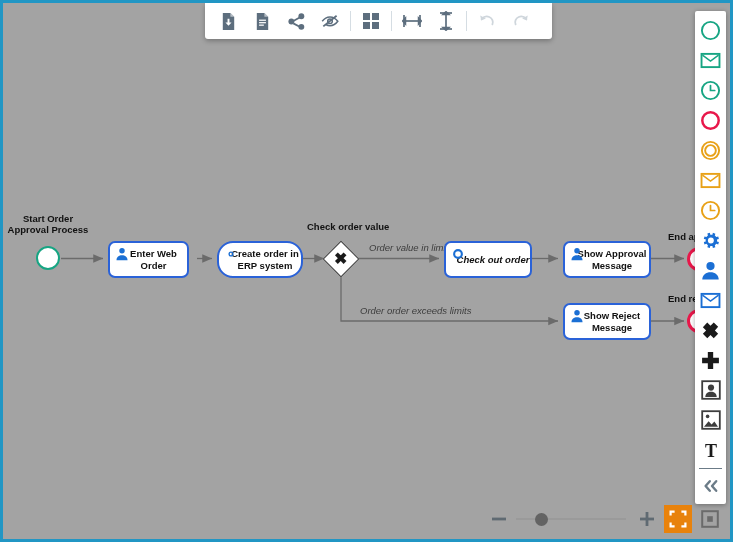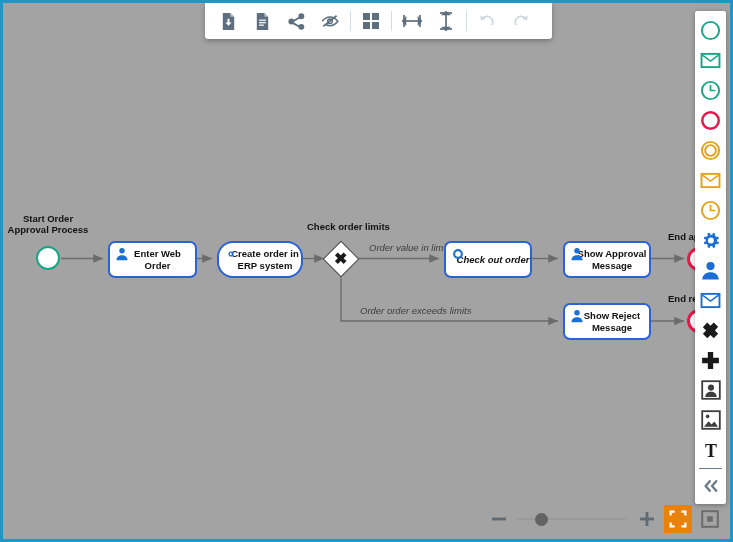--- a/index.html
+++ b/index.html
@@ -124,21 +124,21 @@
           <line x1="648" y1="255.5" x2="681" y2="255.5" marker-end="url(#arrow)"></line>
           <polyline points="338,273 338,318 555,318" marker-end="url(#arrow)"></polyline>
           <line x1="648" y1="318" x2="681" y2="318" marker-end="url(#arrow)"></line>
         </g>
       </svg>
 
       <div class="ev start" style="left:33px;top:243px;width:24px;height:24px;"></div>
       <div class="node-label" style="left:0px;top:210px;width:90px;">Start Order
 Approval Process</div>
 
-      <div class="task" style="left:105px;top:238px;width:89px;height:37px;">
+      <div class="task" style="left:105px;top:238px;width:81px;height:37px;">
         <span class="ticon">
           <svg width="14" height="14" viewBox="0 0 16 16">
               <circle cx="8" cy="4.3" r="3.1" fill="#1b6fd4"></circle>
               <path d="M1.7 15c0-3.6 2.8-5.6 6.3-5.6s6.3 2 6.3 5.6z" fill="#1b6fd4"></path>
             </svg>
         </span>
         <span class="tlabel">Enter Web Order</span>
       </div>
 
       <div class="task" style="left:214px;top:238px;width:86px;height:37px;border-radius:16px;">
@@ -147,21 +147,21 @@
               <path fill="#1b6fd4" d="M8 5.1A2.9 2.9 0 1 0 8 10.9 2.9 2.9 0 0 0 8 5.1zm0 4.3A1.4 1.4 0 1 1 8 6.6a1.4 1.4 0 0 1 0 2.8z"></path>
               <path fill="#1b6fd4" d="M14.3 9.2l-1.2-.5a5.3 5.3 0 0 0 0-1.4l1.2-.5-.9-2.2-1.2.5a5.3 5.3 0 0 0-1-1l.5-1.2L9.5.9 9 2.1a5.3 5.3 0 0 0-1.4 0L7.1.9 4.9 1.8l.5 1.2a5.3 5.3 0 0 0-1 1l-1.2-.5-.9 2.2 1.2.5a5.3 5.3 0 0 0 0 1.4l-1.2.5.9 2.2 1.2-.5a5.3 5.3 0 0 0 1 1l-.5 1.2 2.2.9.5-1.2a5.3 5.3 0 0 0 1.4 0l.5 1.2 2.2-.9-.5-1.2a5.3 5.3 0 0 0 1-1l1.2.5z" opacity="0"></path>
             </svg>
         </span>
         <span class="tlabel">Create order in
 ERP system</span>
       </div>
 
       <div class="gw" style="left:325px;top:243px;width:26px;height:26px;"></div>
       <div class="gwx" style="left:331px;top:246px;font-size:16px;line-height:20px;">✖</div>
-      <div class="node-label" style="left:304px;top:218px;width:90px;text-align:left;">Check order limits</div>
+      <div class="node-label" style="left:304px;top:218px;width:90px;text-align:left;">Check order value</div>
 
       <div class="flow-label" style="left:366px;top:239px;">Order value in limits</div>
       <div class="flow-label" style="left:357px;top:302px;">Order order exceeds limits</div>
 
       <div class="task" style="left:441px;top:238px;width:88px;height:37px;font-style:italic;">
         <span class="ticon">
           <svg width="14" height="14" viewBox="0 0 16 16">
               <circle cx="8" cy="8" r="4.4" fill="none" stroke="#1b6fd4" stroke-width="2.4"></circle>
             </svg>
         </span>

